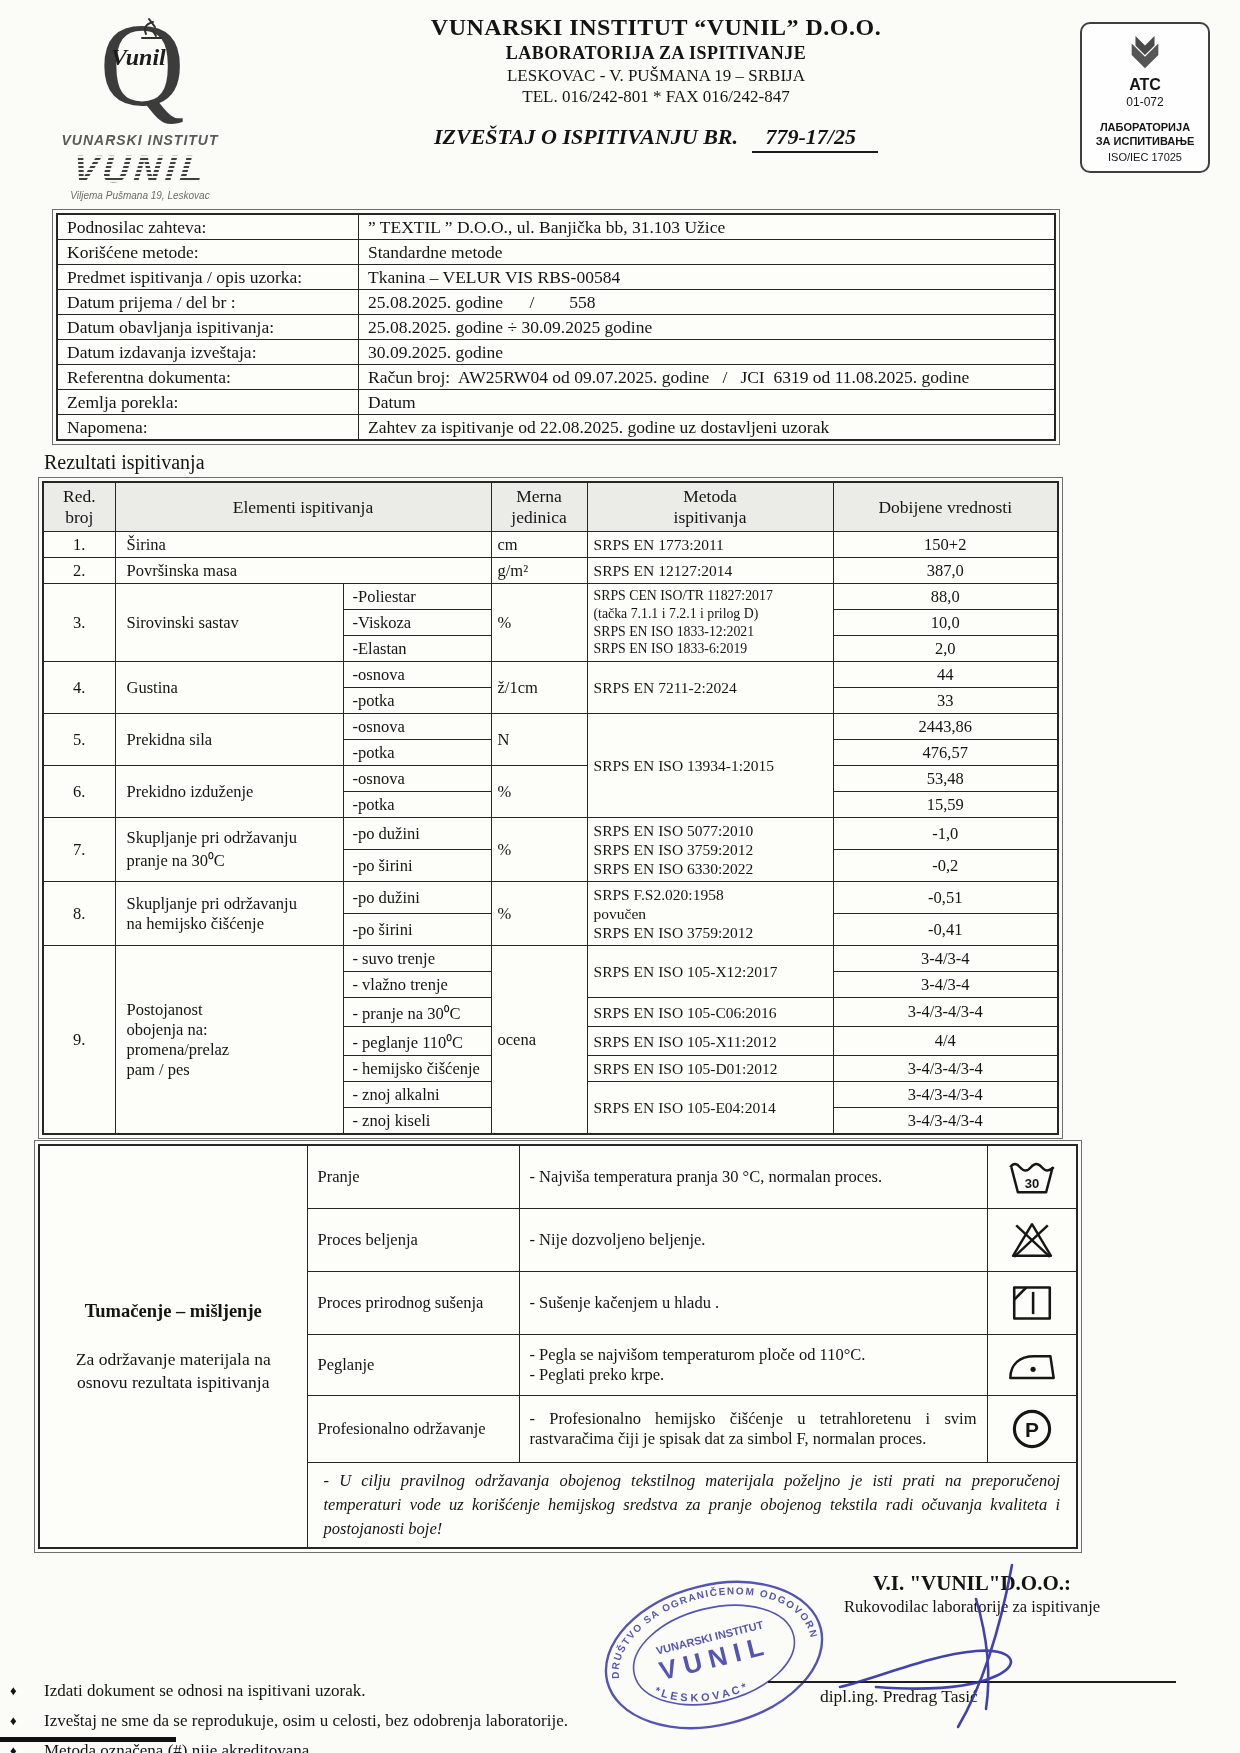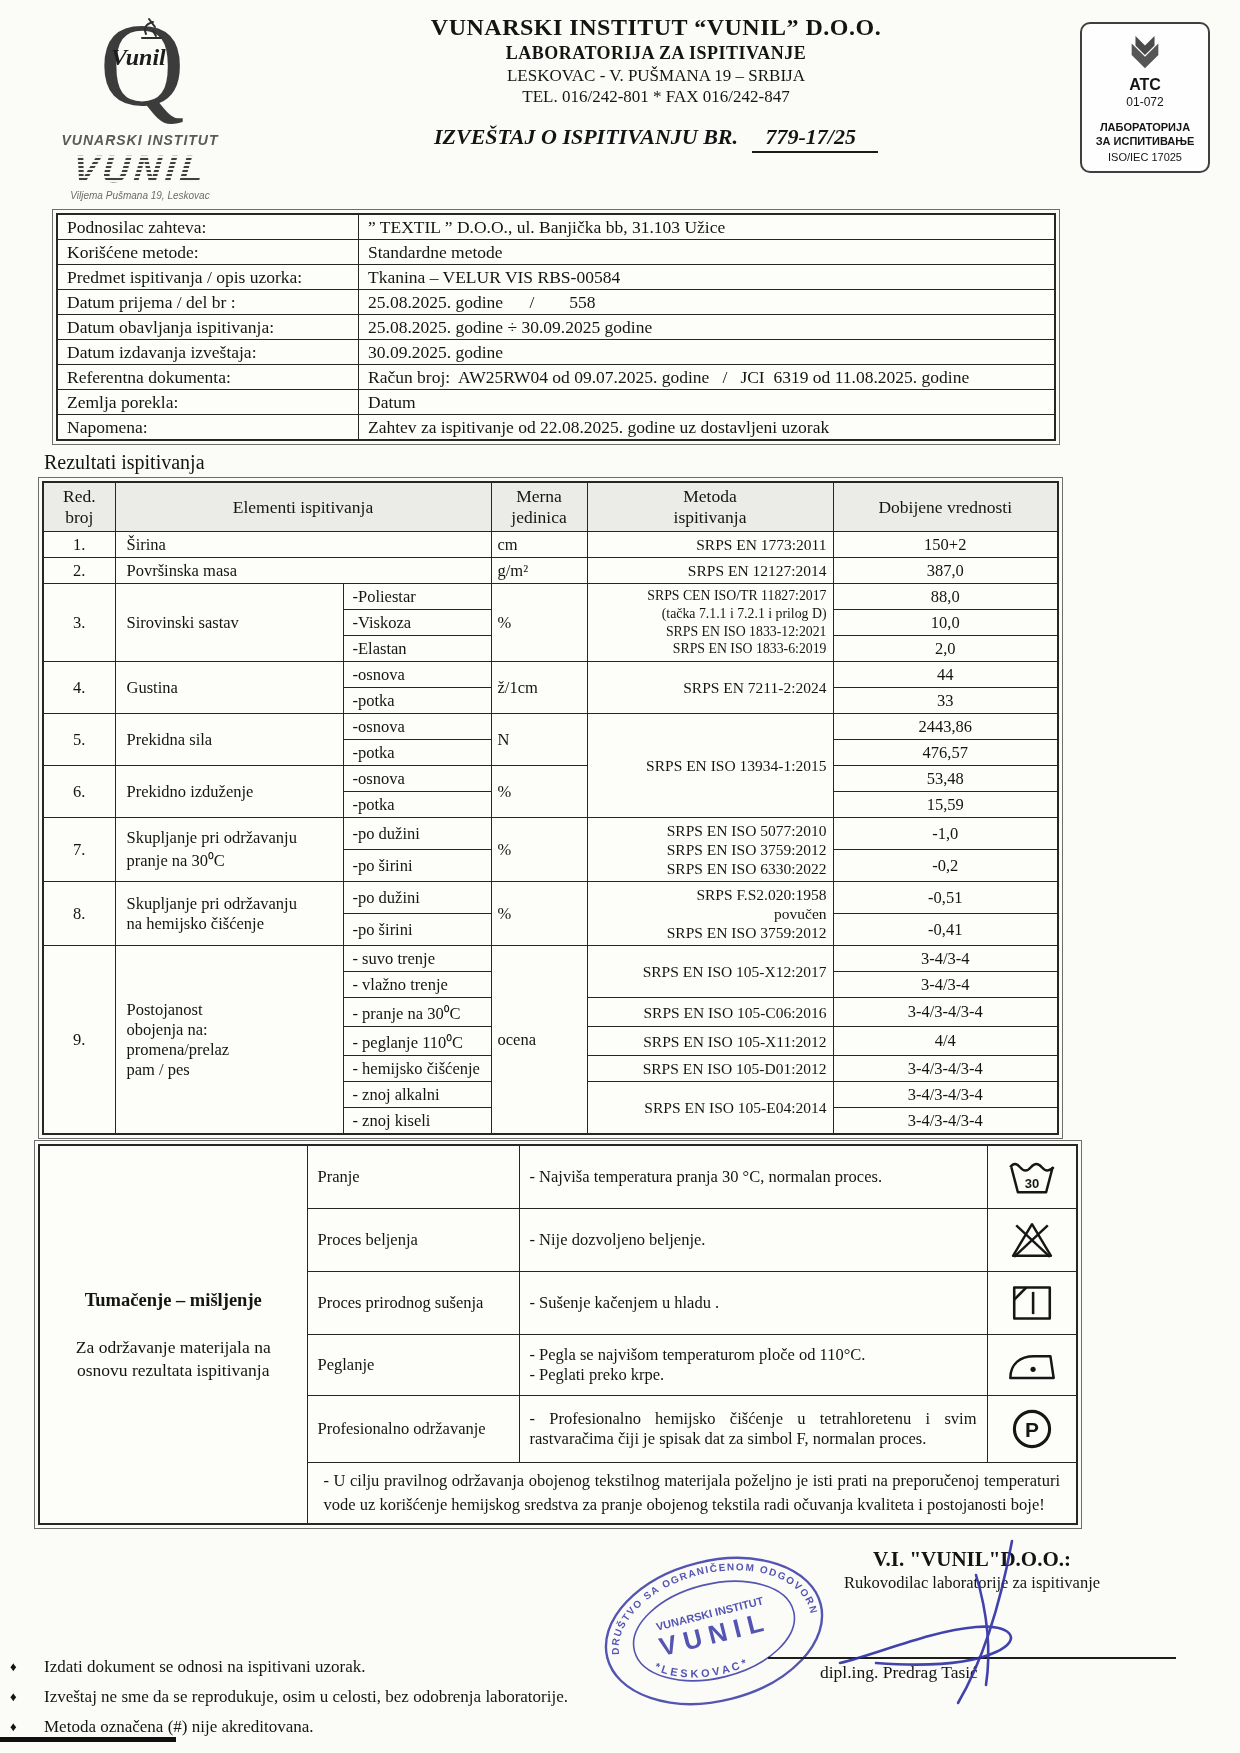--- a/index.html
+++ b/index.html
@@ -35,34 +35,34 @@
   .info{margin:12px 0 0 56px;width:1000px}
   .info td{border:1.7px solid #262626;font-size:17.5px;padding:1px 9px;height:22px;white-space:pre-wrap;overflow:hidden}
   .info .lbl{width:282px}
   .results{margin:7px 0 0 42px;width:1015px}
   .results th{background:#ebebe7;font-weight:400;font-size:17.5px;border:1.7px solid #262626;padding:3px 2px;white-space:pre-line}
   .results td{border:1.7px solid #262626;font-size:16.5px;padding:2.5px 6px;white-space:pre-line;vertical-align:middle;overflow:hidden}
   .results td.num{text-align:center}
   .results td.name{padding-left:11px}
   .results td.sub{padding-left:9px}
   .results td.unit{text-align:left}
-  .results td.method{text-align:right;font-size:15.5px;line-height:1.25}
+  .results td.method{text-align:left;font-size:15.5px;line-height:1.25}
   .results td.method.small{font-size:13.8px;line-height:1.3}
   .results td.val{text-align:center}
   .sect-title{font-size:20px;margin:10px 0 0 44px}
   
   .care{margin:9px 0 0 38px;width:1038px}
   .care td{border:1.7px solid #262626;font-size:16.5px;padding:4px 10px;vertical-align:middle;overflow:hidden}
   .care .care-left{text-align:center;font-size:17.5px;line-height:1.3;white-space:pre-line}
   .care .care-title{font-weight:700;font-size:18.5px;margin-bottom:2px}
   .care .care-label{font-size:16.5px}
   .care .care-desc{white-space:pre-line}
   .care .just{text-align:justify}
   .care .care-icon{text-align:center;padding:11px 2px}
-  .care .care-note{font-size:16.5px;line-height:1.45;padding:6px 16px;text-align:justify}
+  .care .care-note{font-style:italic;font-size:16.5px;line-height:1.45;padding:6px 16px;text-align:justify}
   
   .footer{position:relative;height:330px;margin-top:14px}
   .stamp{position:absolute;left:598px;top:14px;transform:rotate(-14deg);opacity:.88}
   .sig-block{position:absolute;left:762px;top:8px;width:420px;text-align:center}
   .company{font-size:21px;font-weight:700}
   .role{font-size:16.5px;margin-top:1px}
   .sig-area{position:relative;height:64px}
   .sig-svg{position:absolute;left:18px;top:-58px}
   .sig-line{border-top:2.2px solid #1d1d1d;margin:0 6px}
   .signer{font-size:17.5px;text-align:left;padding:3px 0 0 58px}

